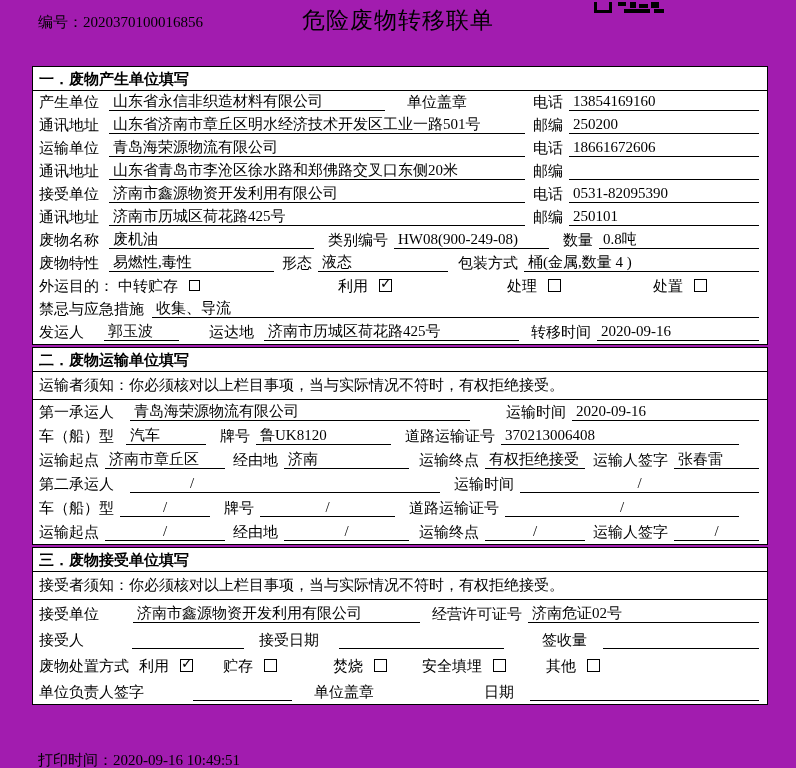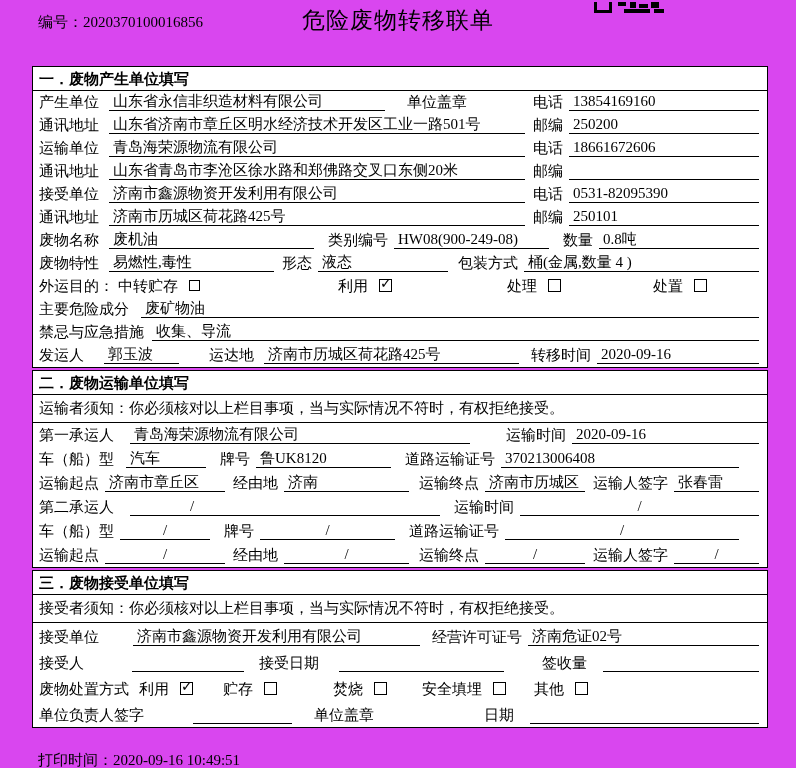--- a/index.html
+++ b/index.html
@@ -1,18 +1,18 @@
 <!DOCTYPE html>
 <html><head>
 <meta charset="utf-8">
 <style>
   html,body{margin:0;padding:0;background:#fff;}
   body{width:796px;height:768px;position:relative;overflow:hidden;
        font-family:"Liberation Serif","DejaVu Serif",serif;color:#000;font-size:15px;}
-  .page{position:absolute;inset:0;background:#d946ef;}
+  .page{position:absolute;inset:0;background:#a21caf;}
   
   .serial{position:absolute;left:38px;top:13px;font-size:15px;white-space:nowrap;}
   .doc-title{position:absolute;left:0;top:5px;width:100%;text-align:center;
              font-size:23px;font-weight:normal;letter-spacing:1px;}
   .qr{position:absolute;left:594px;top:0;}
   
   .form{position:absolute;left:32px;top:66px;width:736px;}
   .section{border:1.5px solid #000;background:#fff;}
   .section + .section{margin-top:2px;}
   .sec-title{font-weight:bold;font-size:15px;padding:3px 8px 2px 6px;border-bottom:1px solid #000;line-height:18px;}
@@ -126,24 +126,20 @@
       </div>
 
       <div class="row">
         <span class="lbl">外运目的：</span>
         <span class="opt" style="margin-left:4px"><span>中转贮存</span><span class="cb small"></span></span>
         <span class="opt" style="margin-left:138px"><span>利用</span><span class="cb checked"></span></span>
         <span class="opt" style="margin-left:115px"><span>处理</span><span class="cb"></span></span>
         <span class="opt" style="margin-left:92px"><span>处置</span><span class="cb"></span></span>
       </div>
 
-      <div class="row">
-        <span class="lbl">主要危险成分</span>
-        <span class="u grow" style="margin-left:12px">废矿物油</span>
-      </div>
 
       <div class="row">
         <span class="lbl">禁忌与应急措施</span>
         <span class="u grow" style="margin-left:8px">收集、导流</span>
       </div>
 
 
       <div class="row">
         <span class="lbl">发运人</span>
         <span class="u" style="flex:0 0 75px;margin-left:20px">郭玉波</span>
@@ -173,21 +169,21 @@
         <span class="lbl" style="margin-left:14px">道路运输证号</span>
         <span class="u grow" style="margin-left:6px;margin-right:20px">370213006408</span>
       </div>
 
       <div class="row">
         <span class="lbl">运输起点</span>
         <span class="u" style="flex:0 0 120px;margin-left:6px">济南市章丘区</span>
         <span class="lbl" style="margin-left:8px">经由地</span>
         <span class="u" style="flex:0 0 125px;margin-left:6px">济南</span>
         <span class="lbl" style="margin-left:10px">运输终点</span>
-        <span class="u" style="flex:0 0 100px;margin-left:6px">济南市历城区</span>
+        <span class="u" style="flex:0 0 100px;margin-left:6px">有权拒绝接受</span>
         <span class="lbl" style="margin-left:8px">运输人签字</span>
         <span class="u grow" style="margin-left:6px">张春雷</span>
       </div>
 
       <div class="row">
         <span class="lbl">第二承运人</span>
         <span class="u" style="flex:0 0 310px;margin-left:16px;padding-left:60px">/</span>
         <span class="lbl" style="margin-left:14px">运输时间</span>
         <span class="u c grow" style="margin-left:6px">/</span>
       </div>
@@ -232,21 +228,21 @@
         <span class="lbl" style="margin-left:38px">签收量</span>
         <span class="u grow" style="margin-left:16px"></span>
       </div>
 
       <div class="row">
         <span class="lbl">废物处置方式</span>
         <span class="opt" style="margin-left:10px"><span>利用</span><span class="cb checked"></span></span>
         <span class="opt" style="margin-left:30px"><span>贮存</span><span class="cb"></span></span>
         <span class="opt" style="margin-left:56px"><span>焚烧</span><span class="cb"></span></span>
         <span class="opt" style="margin-left:35px"><span>安全填埋</span><span class="cb"></span></span>
-        <span class="opt" style="margin-left:28px"><span>其他</span><span class="cb"></span></span>
+        <span class="opt" style="margin-left:40px"><span>其他</span><span class="cb"></span></span>
       </div>
 
       <div class="row">
         <span class="lbl">单位负责人签字</span>
         <span class="u" style="flex:0 0 99px;margin-left:49px"></span>
         <span class="lbl" style="margin-left:22px">单位盖章</span>
         <span class="lbl" style="margin-left:110px">日期</span>
         <span class="u grow" style="margin-left:16px"></span>
       </div>
     </div>

